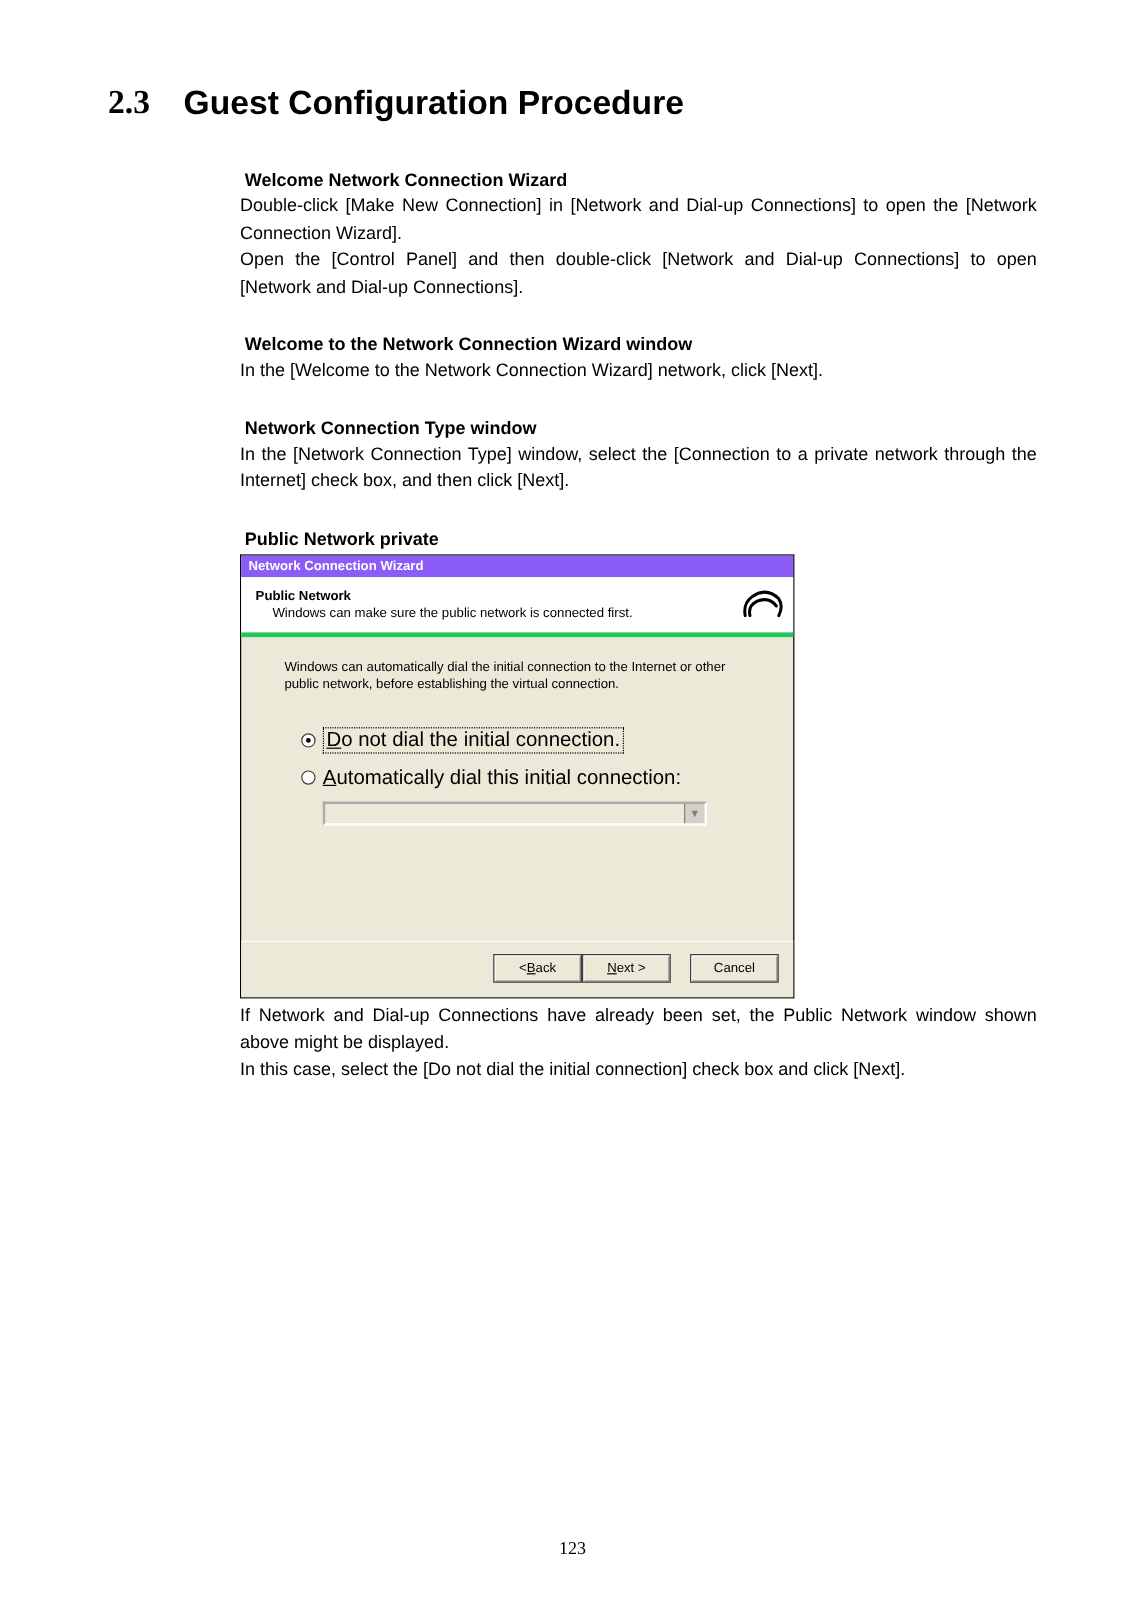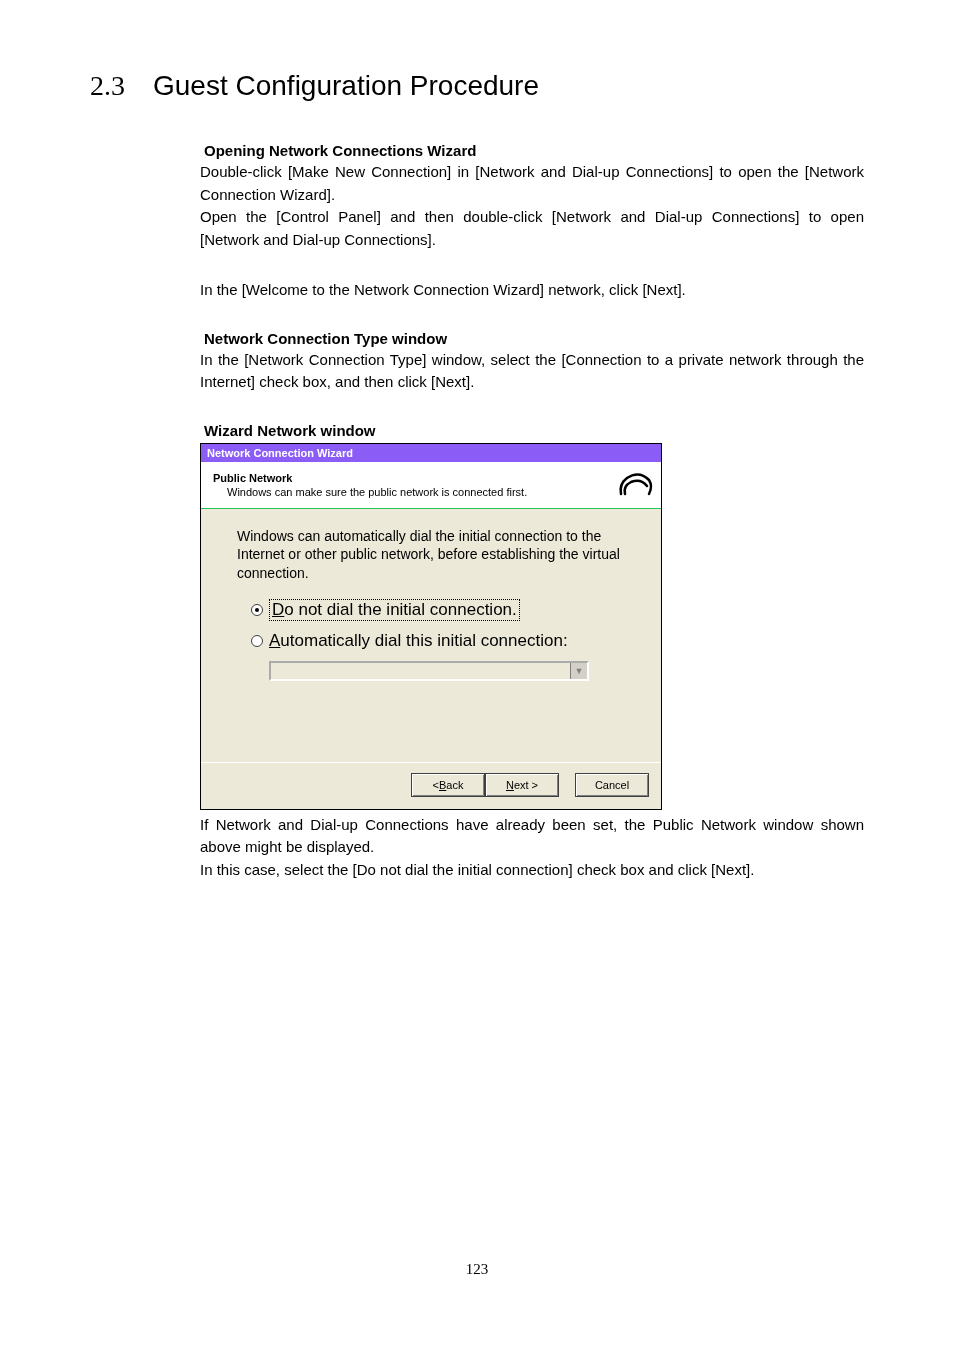--- a/index.html
+++ b/index.html
@@ -8,21 +8,21 @@
       background: #fff;
       font-family: Arial, Helvetica, sans-serif;
       width: 954px;
     }
     .page {
       padding: 70px 90px 40px 90px;
       box-sizing: border-box;
     }
     .section-title {
       font-size: 28px;
-      font-weight: normal;
+      font-weight: bold;
       margin-bottom: 40px;
       display: flex;
       gap: 28px;
     }
     .section-num {
       font-family: "Times New Roman", serif;
     }
     .content {
       margin-left: 110px;
     }
@@ -52,21 +52,21 @@
     .wizard-titlebar {
       background: #8b5cf6;
       color: #fff;
       padding: 3px 6px;
       font-weight: bold;
       font-size: 11px;
     }
     .wizard-header {
       background: #fff;
       display: flex;
-      border-bottom: 1px solid #22c55e;
+      border-bottom: 4px solid #22c55e;
     }
     .wizard-header-text {
       flex: 1;
       padding: 10px 12px;
     }
     .wizard-header-title {
       font-weight: bold;
       font-size: 11px;
     }
     .wizard-header-sub {
@@ -78,22 +78,22 @@
       width: 50px;
       display: flex;
       align-items: center;
       justify-content: center;
     }
     .wizard-body {
       padding: 18px 36px 10px 36px;
       min-height: 225px;
     }
     .wizard-desc {
-      font-size: 14px;
-      margin-bottom: 16px;
+      font-size: 11px;
+      margin-bottom: 28px;
       line-height: 1.35;
     }
     .radio-row {
       display: flex;
       align-items: center;
       gap: 6px;
       margin-bottom: 10px;
       margin-left: 14px;
     }
     .radio-outer {
@@ -178,36 +178,37 @@
 <div class="page">
 
   <div class="section-title">
     <span class="section-num">2.3</span>
     <span>Guest Configuration Procedure</span>
   </div>
 
   <div class="content">
 
     <div class="subsection">
-      <div class="sub-heading">Opening Network Connections Wizard</div>
+      <div class="sub-heading">Welcome Network Connection Wizard</div>
       <div class="body-text">Double-click [Make New Connection] in [Network and Dial-up Connections] to open the [Network Connection Wizard].</div>
       <div class="body-text">Open the [Control Panel] and then double-click [Network and Dial-up Connections] to open [Network and Dial-up Connections].</div>
     </div>
 
     <div class="subsection">
+      <div class="sub-heading">Welcome to the Network Connection Wizard window</div>
       <div class="body-text">In the [Welcome to the Network Connection Wizard] network, click [Next].</div>
     </div>
 
     <div class="subsection">
       <div class="sub-heading">Network Connection Type window</div>
       <div class="body-text">In the [Network Connection Type] window, select the [Connection to a private network through the Internet] check box, and then click [Next].</div>
     </div>
 
     <div class="subsection">
-      <div class="sub-heading">Wizard Network window</div>
+      <div class="sub-heading">Public Network private</div>
 
       <div class="wizard">
         <div class="wizard-titlebar">Network Connection Wizard</div>
 
         <div class="wizard-header">
           <div class="wizard-header-text">
             <div class="wizard-header-title">Public Network</div>
             <div class="wizard-header-sub">Windows can make sure the public network is connected first.</div>
           </div>
           <div class="wizard-header-icon">

